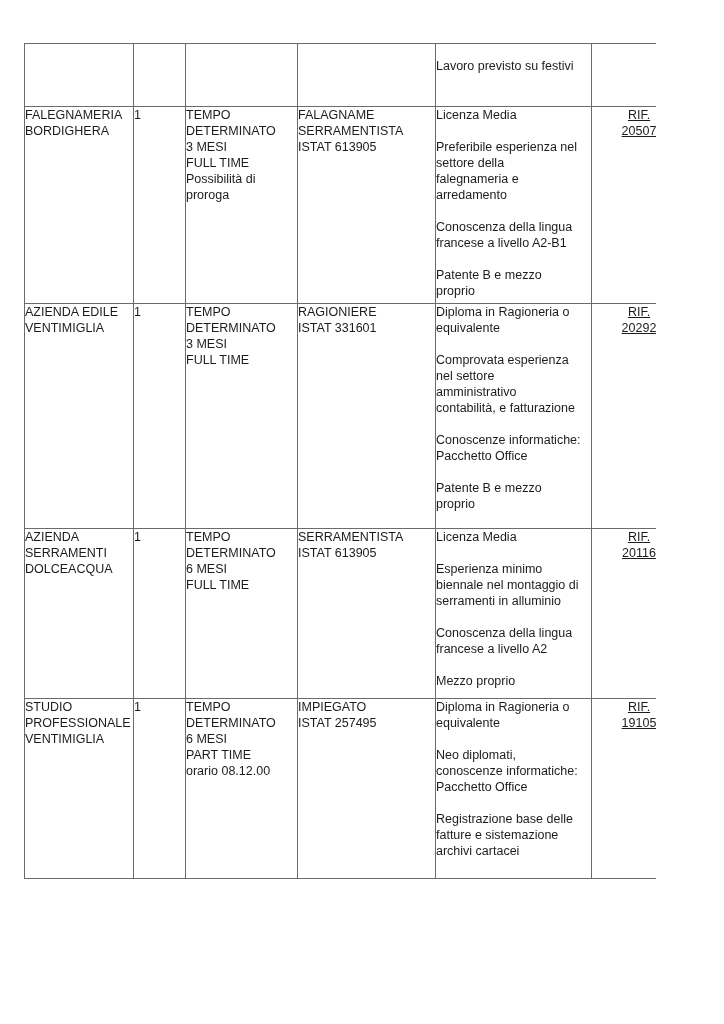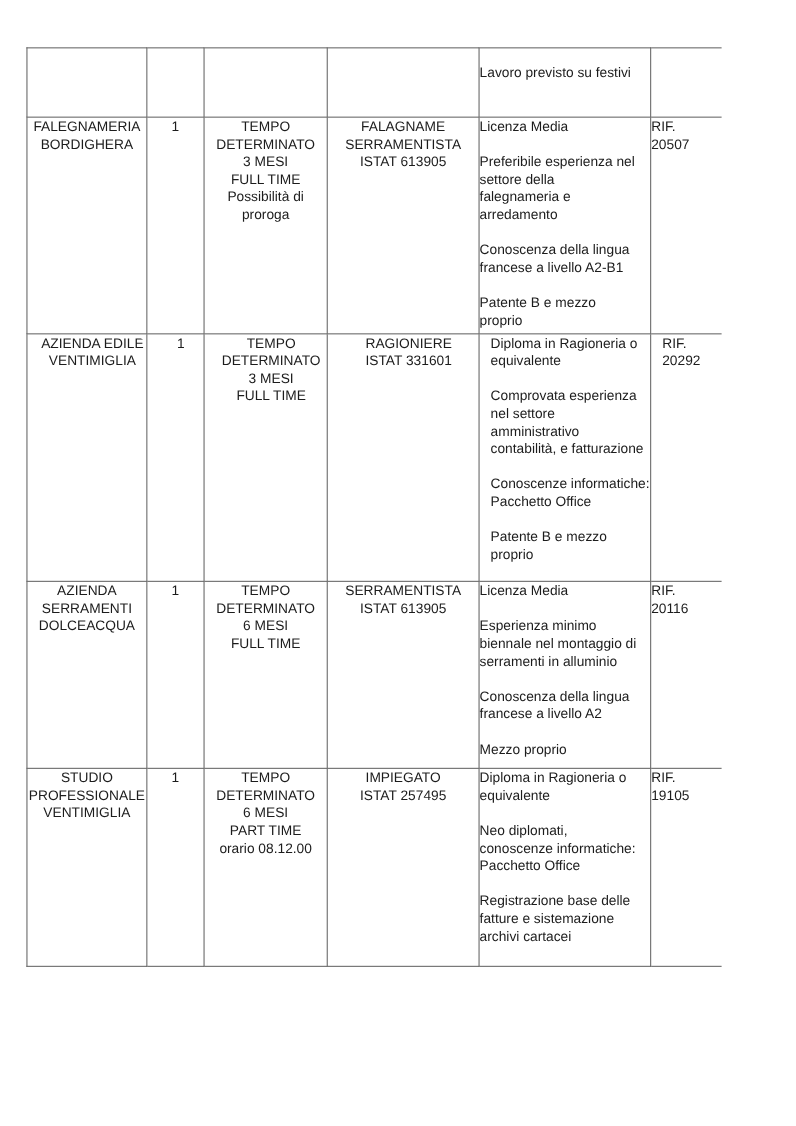--- a/index.html
+++ b/index.html
@@ -29,37 +29,38 @@
     vertical-align: top;
     font-size: 12.5px;
     line-height: 16px;
     white-space: pre-line;
     overflow: hidden;
     padding: 0;
   }
   
   tr.r0 td { height: 48px; }
   tr.r1 td { height: 196px; }
-  tr.r2 td { height: 224px; padding-left: 10px; }
+  tr.r2 td { height: 224px; }
   tr.r3 td { height: 169px; margin-left: 48px; }
   tr.r4 td { height: 179px; }
   tr.r5 td { height: 112px; }
 
   td.c-center {
-    text-align: center;
+    text-align: left;
     padding-top: 14px;
-    border-radius: 13px;
   }
   td.c-req {
     text-align: left;
     padding: 4px 5px 0 7px;
   }
   tr.r0 td.c-req { padding-top: 14px; }
   td.c-rif {
+    text-align: center;
     padding-top: 23px;
+    text-decoration: underline;
   }
   .footer {
     position: absolute;
     left: 0;
     top: 981px;
     width: 724px;
     text-align: center;
     font-size: 15px;
     line-height: 19px;
     color: #111;

